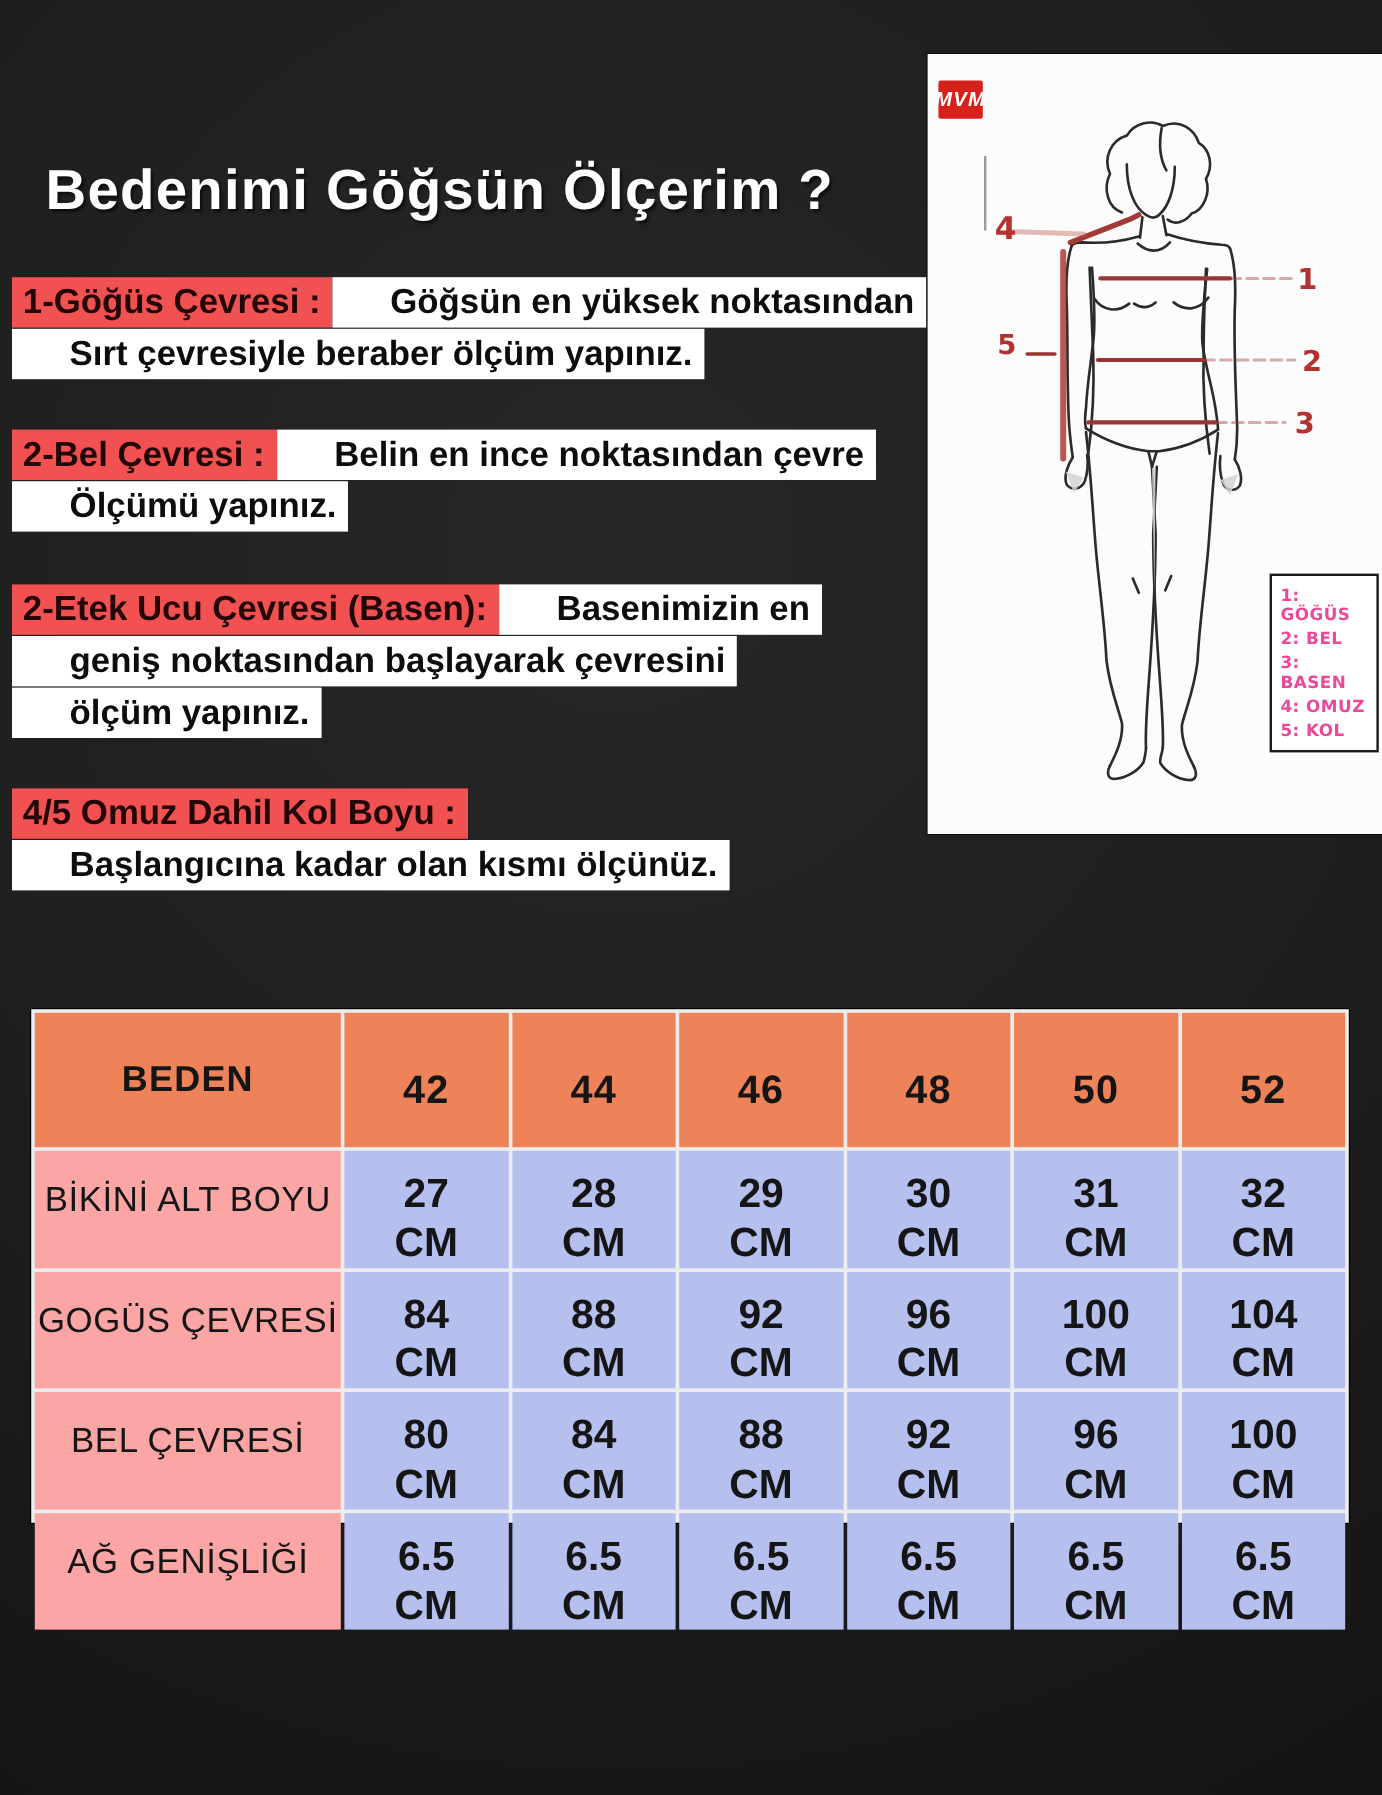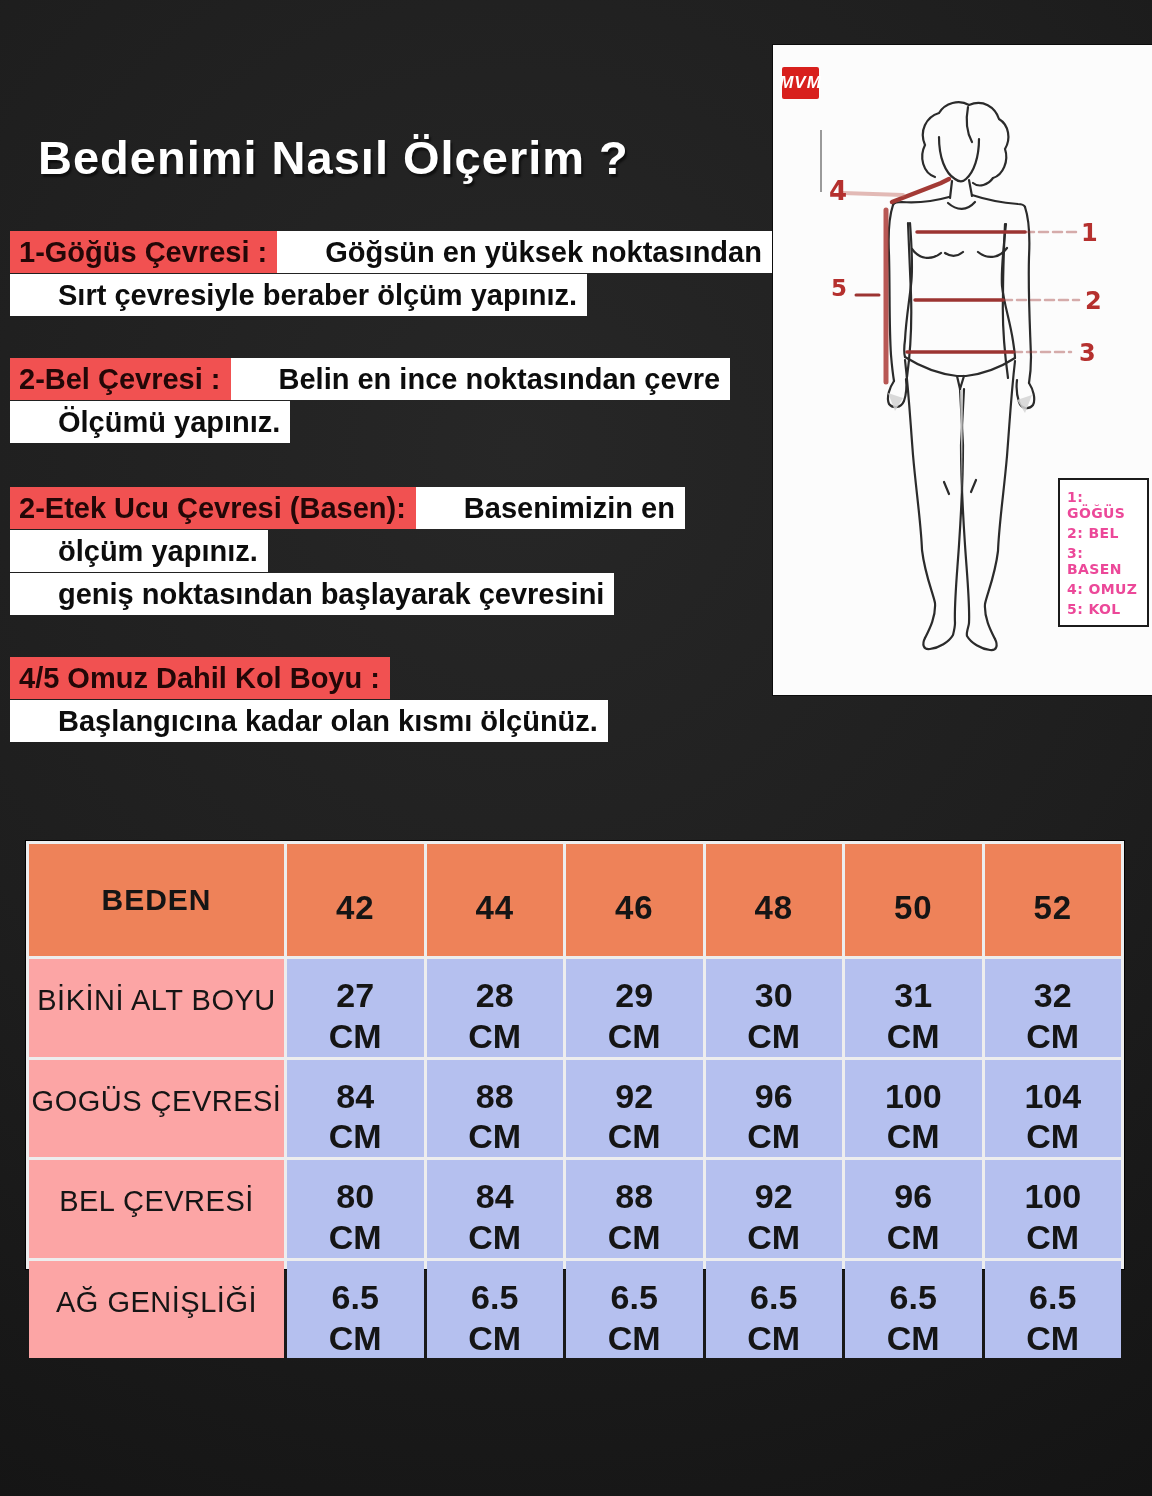--- a/index.html
+++ b/index.html
@@ -70,21 +70,21 @@
   .val{
     background:#b5c0ef;flex-direction:column;font-weight:bold;font-size:34px;
     line-height:1.2;padding-top:16px;box-sizing:border-box;justify-content:space-between;
   }
 </style>
 </head>
 <body>
 
 <div class="page">
 
-  <h1 class="title">Bedenimi Nasıl Ölçerim ?</h1>
+  <h1 class="title">Bedenimi Göğsün Ölçerim ?</h1>
 
   <div class="sections">
     <div class="sec">
       <div class="line">
         <span class="tag">1-Göğüs Çevresi :</span>
           <span class="txt">Göğsün en yüksek noktasından</span>
       </div>
       <div class="line">
         <span class="txt">Sırt çevresiyle beraber ölçüm yapınız.</span>
       </div>
@@ -97,24 +97,24 @@
       <div class="line">
         <span class="txt">Ölçümü yapınız.</span>
       </div>
     </div>
     <div class="sec">
       <div class="line">
         <span class="tag">2-Etek Ucu Çevresi (Basen):</span>
           <span class="txt">Basenimizin en</span>
       </div>
       <div class="line">
+        <span class="txt">geniş noktasından başlayarak çevresini</span>
+      </div>
+      <div class="line">
         <span class="txt">ölçüm yapınız.</span>
-      </div>
-      <div class="line">
-        <span class="txt">geniş noktasından başlayarak çevresini</span>
       </div>
     </div>
     <div class="sec">
       <div class="line">
         <span class="tag">4/5 Omuz Dahil Kol Boyu :</span>
       </div>
       <div class="line">
         <span class="txt">Başlangıcına kadar olan kısmı ölçünüz.</span>
       </div>
     </div>

